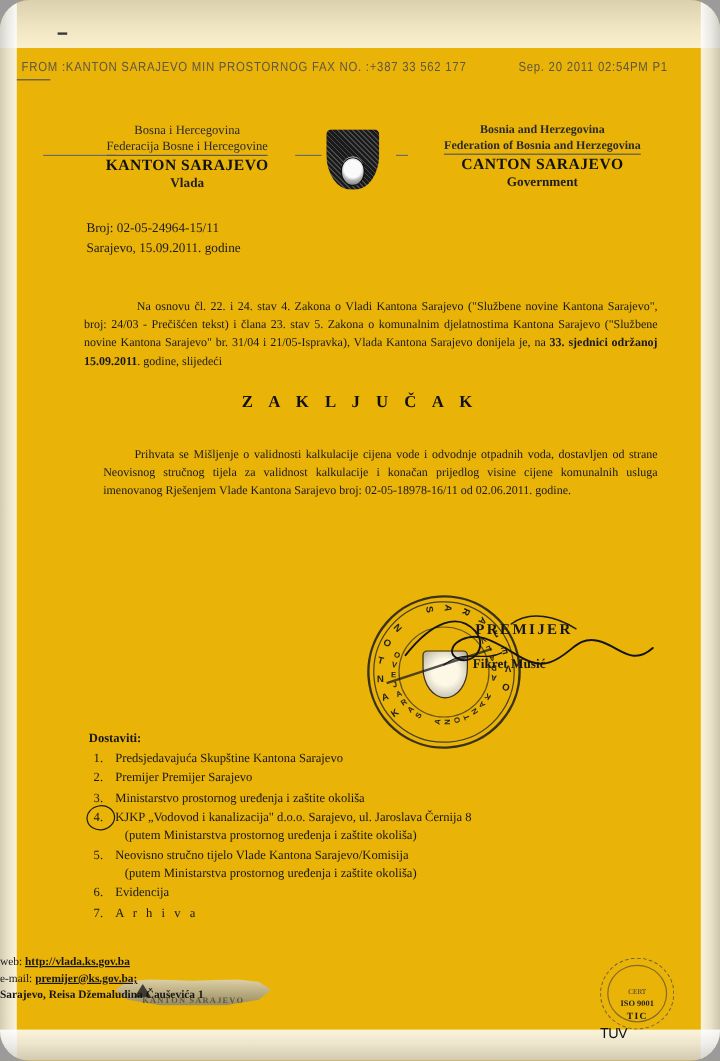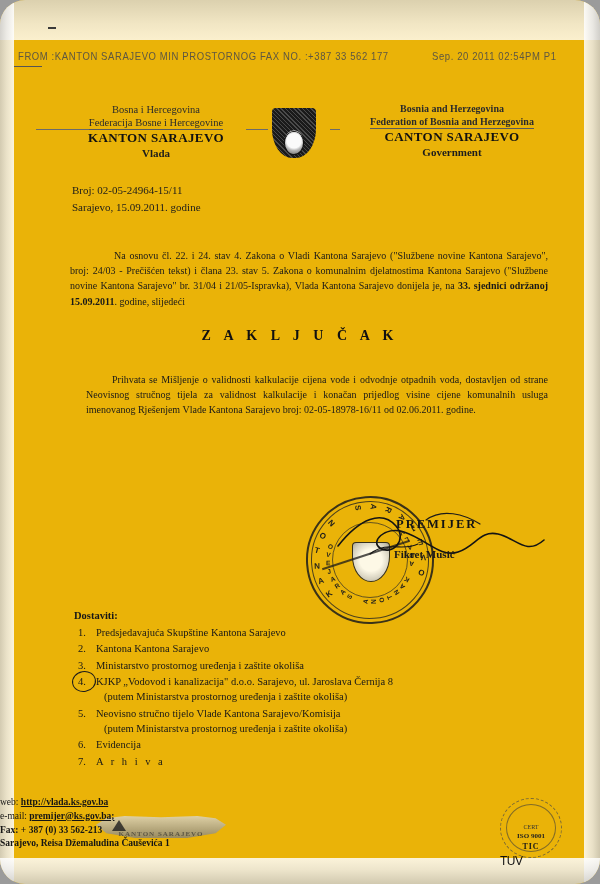--- a/index.html
+++ b/index.html
@@ -269,21 +269,21 @@
     <path d="M96,20 C112,8 134,14 150,24" fill="none" stroke="#1a1a1a" stroke-width="1.2" stroke-linecap="round"></path>
   </svg>
 
   <div class="premier">PREMIJER</div>
   <div class="premier-name">Fikret Musić</div>
 
   <div class="dist">
     <div class="dist-title">Dostaviti:</div>
     <ol id="dist-items">
         <li><span class="num">1.</span><span>Predsjedavajuća Skupštine Kantona Sarajevo</span></li>
-        <li><span class="num">2.</span><span>Kantona Kantona Sarajevo</span></li>
+        <li><span class="num">2.</span><span>Premijer Premijer Sarajevo</span></li>
         <li><span class="num">3.</span><span>Ministarstvo prostornog uređenja i zaštite okoliša</span></li>
         <li><span class="circle-mark"></span><span class="num">4.</span><span>KJKP „Vodovod i kanalizacija" d.o.o. Sarajevo, ul. Jaroslava Černija 8</span><span class="sub">(putem Ministarstva prostornog uređenja i zaštite okoliša)</span></li>
         <li><span class="num">5.</span><span>Neovisno stručno tijelo Vlade Kantona Sarajevo/Komisija</span><span class="sub">(putem Ministarstva prostornog uređenja i zaštite okoliša)</span></li>
         <li><span class="num">6.</span><span>Evidencija</span></li>
         <li><span class="num">7.</span><span class="spaced">A r h i v a</span></li>
       </ol>
   </div>
 
   <div class="footer-ornament">
     <div class="orn-band"></div>
@@ -293,21 +293,20 @@
 
   <div class="footer">
     <div class="web">
       <span>web:</span>
       <span class="link">http://vlada.ks.gov.ba</span>
     </div>
     <div class="mail">
       <span>e-mail:</span>
       <span class="link">premijer@ks.gov.ba;</span>
     </div>
-    <div>Fax: + 387 (0) 33 562-213</div>
     <div>Sarajevo, Reisa Džemaludina Čauševića 1</div>
   </div>
 
   <div class="tuv">
     <div class="tuv-ring"></div>
     <div class="tuv-ring2"></div>
     <div class="tuv-word">
       <span>TUV</span>
     </div>
     <div class="tuv-sub">CERT</div>

